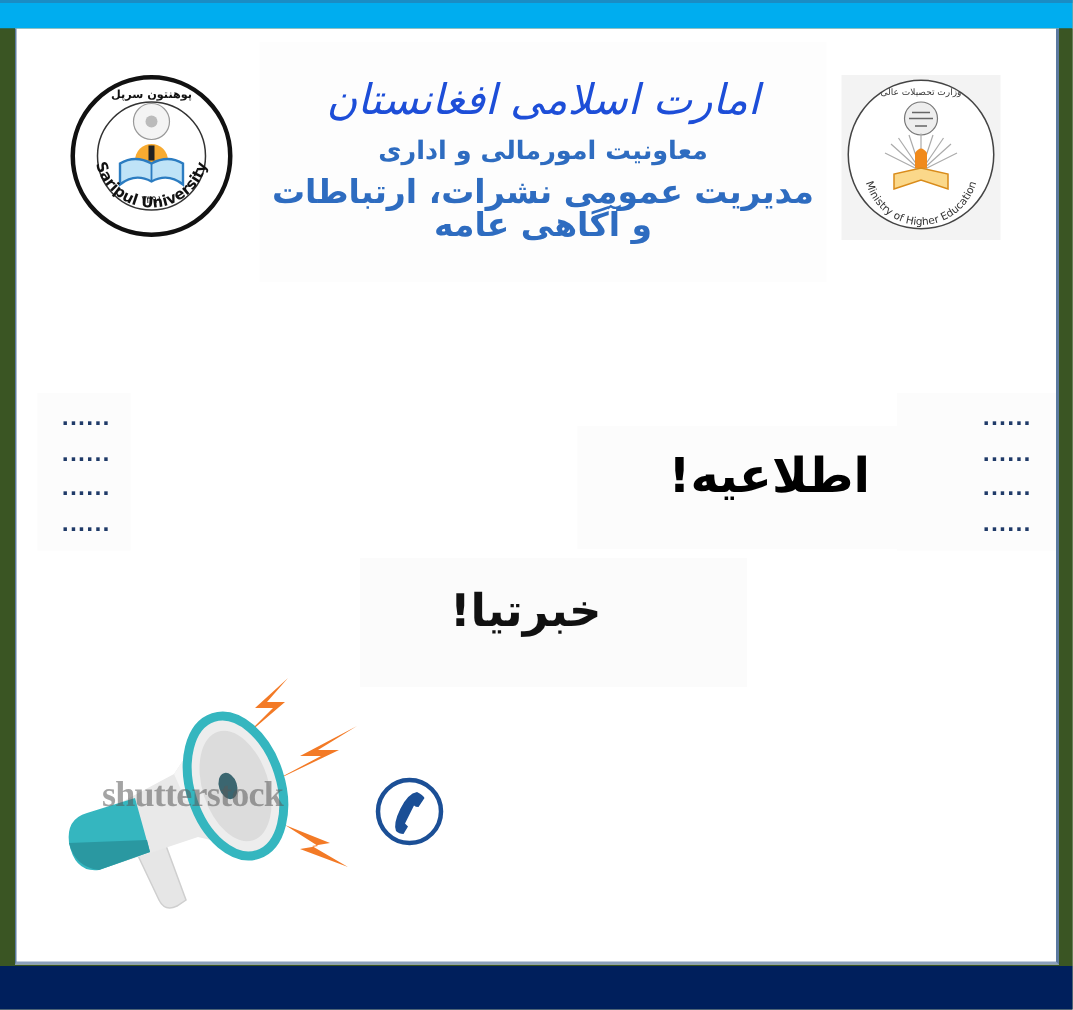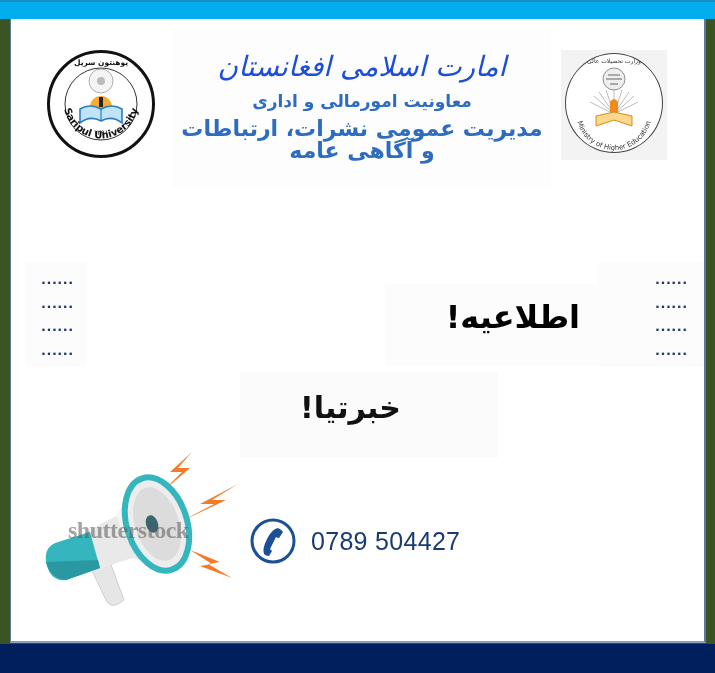--- a/index.html
+++ b/index.html
@@ -142,16 +142,15 @@
   <ellipse cx="117" cy="74" rx="22" ry="38" transform="rotate(-18 117 74)" fill="#dcdcdc"></ellipse>
   <ellipse cx="112" cy="74" rx="6" ry="9" transform="rotate(-18 112 74)" fill="#3b6670"></ellipse>
 </svg>
 <div class="watermark">shutterstock</div>
 
 <div class="phone">
   <svg class="phone-icon" viewBox="0 0 48 48">
     <circle cx="24" cy="24" r="21" fill="none" stroke="#1b4f96" stroke-width="3"></circle>
     <path d="M29 11 q4 2 5 4 l-4 6 q-2 0 -3 -1 l-6 12 q1 1 2 2 l-3 5 q-3 0 -5 -2 q-2 -5 3 -15 q5 -10 11 -11 z" fill="#1b4f96"></path>
   </svg>
-  <span class="phone-number">0789 504427</span>
 </div>
 
 <div class="bottom-bar"></div>
 
 </body></html>

